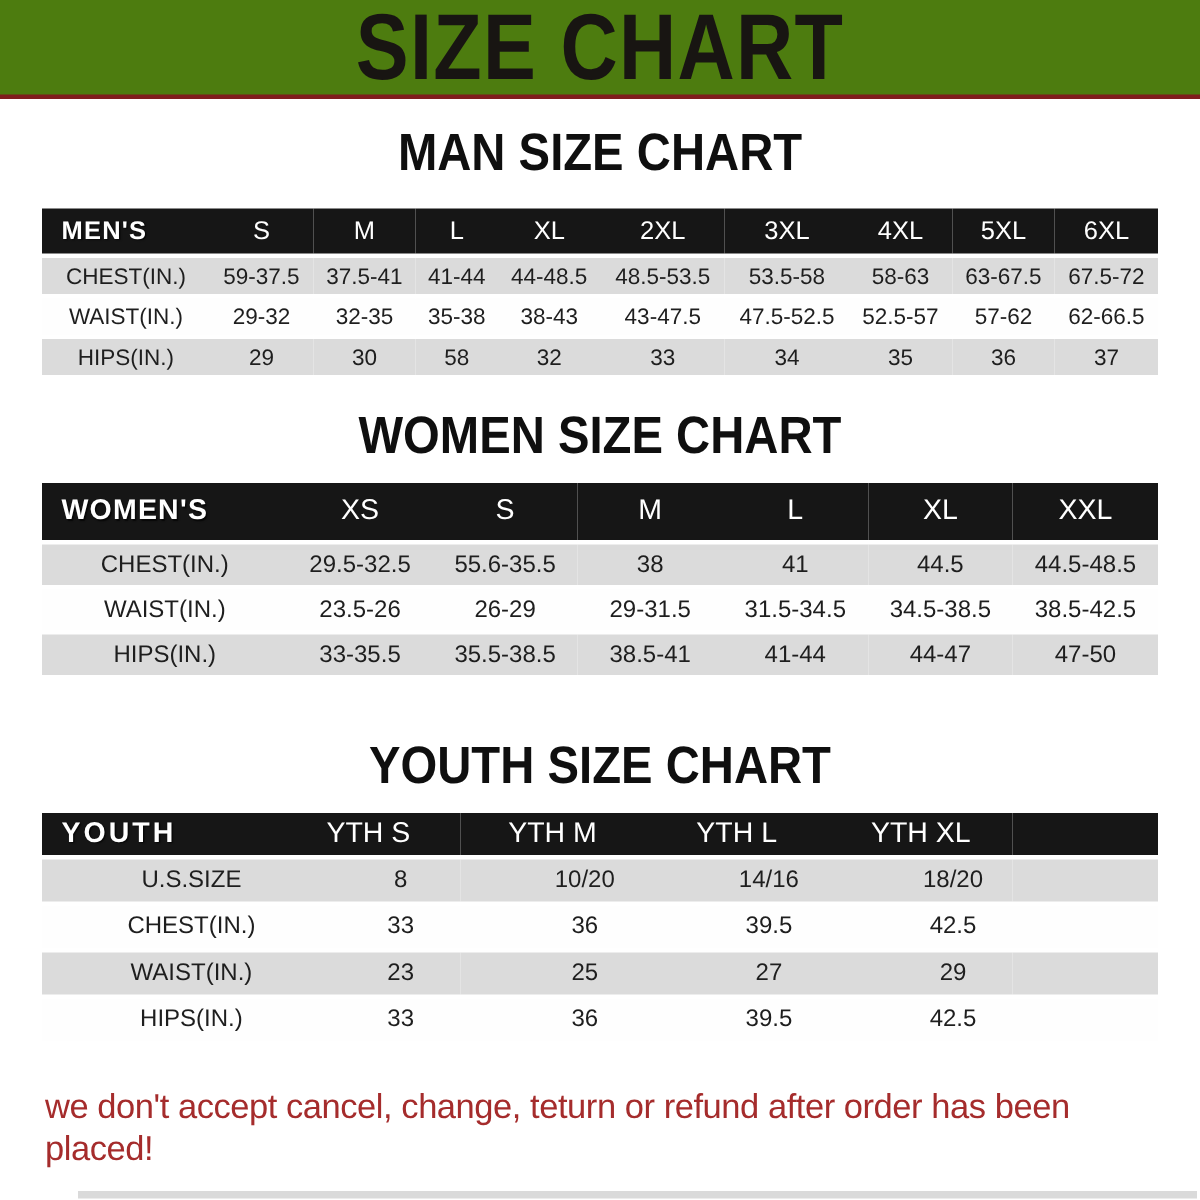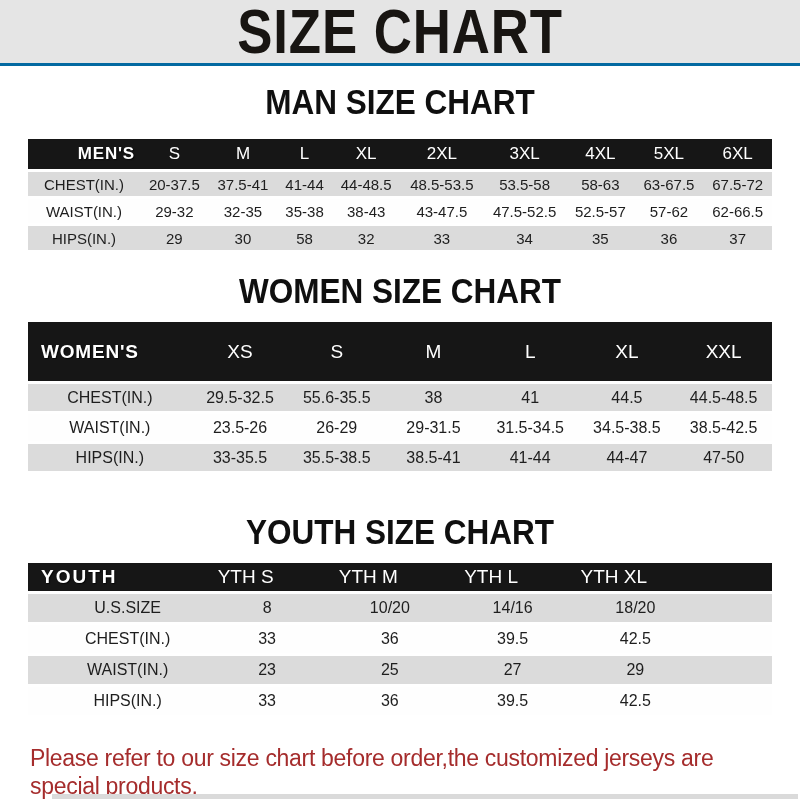--- a/index.html
+++ b/index.html
@@ -5,22 +5,22 @@
   html, body { margin: 0; padding: 0; }
   body {
     width: 800px; height: 800px; overflow: hidden;
     background: #ffffff;
     font-family: "Liberation Sans", sans-serif;
     position: relative;
   }
   
   .banner {
     height: 63px;
-    background: #e5e5e5;
-    border-bottom: 3px solid #0369a1;
+    background: #4d7c0f;
+    border-bottom: 3px solid #7f1d1d;
     display: flex; align-items: center; justify-content: center; text-align: right;
   }
   .banner-title {
     margin: 0;
     font-size: 60px; line-height: 60px;
     font-weight: bold;
     color: #181512;
     letter-spacing: 1px;
     transform: scale(0.88, 1.04);
   }
@@ -44,22 +44,22 @@
   .tbl-women, .tbl-youth { table-layout: fixed; }
   th, td { white-space: nowrap; text-align: center; padding: 0 5px; }
   .head-row th { background: #161616; color: #ffffff; }
   .head-label {
     text-align: left; padding-left: 13px;
     font-weight: bold; letter-spacing: 0.8px;
     text-shadow: 1px 1px 1px rgba(0,0,0,0.7);
   }
   .head-size { font-weight: normal; }
   .tbl-men   .head-row th { height: 30px; font-size: 17px; }
-  .tbl-men   .head-label  { font-size: 22px; text-align: right; }
-  .tbl-women .head-row th { height: 59px; font-size: 19px; }
+  .tbl-men   .head-label  { font-size: 22px; }
+  .tbl-women .head-row th { height: 38px; font-size: 19px; }
   .tbl-women .head-label  { font-size: 24px; }
   .tbl-youth .head-row th { height: 28px; font-size: 19px; }
   .tbl-youth .head-label  { font-size: 24px; letter-spacing: 2px; }
   tbody td { color: #1e1e1e; }
   tr.alt td   { background: #DBDBDB; }
   tr.plain td { background: #FEFEFE; }
   .tbl-men   tbody td { height: 24px; font-size: 15px; }
   .tbl-women tbody td { height: 27px; font-size: 16px; }
   .tbl-youth tbody td { height: 28px; font-size: 16px; padding-left: 48px; }
   .row-label { }
@@ -97,21 +97,21 @@
         <th class="head-size">2XL</th>
         <th class="head-size">3XL</th>
         <th class="head-size">4XL</th>
         <th class="head-size">5XL</th>
         <th class="head-size">6XL</th>
       </tr>
     </thead>
     <tbody>
       <tr class="data-row alt">
         <td class="row-label">CHEST(IN.)</td>
-        <td class="cell">20-37.5</td>
+        <td class="cell">59-37.5</td>
         <td class="cell">37.5-41</td>
         <td class="cell">41-44</td>
         <td class="cell">44-48.5</td>
         <td class="cell">48.5-53.5</td>
         <td class="cell">53.5-58</td>
         <td class="cell">58-63</td>
         <td class="cell">63-67.5</td>
         <td class="cell">67.5-72</td>
       </tr>
       <tr class="data-row plain">
@@ -244,17 +244,16 @@
         <td class="cell">33</td>
         <td class="cell">36</td>
         <td class="cell">39.5</td>
         <td class="cell">42.5</td>
         <td class="cell"></td>
       </tr>
     </tbody>
   </table>
 
 <div class="footer-note">
-  <div>Please refer to our size chart before order,the customized jerseys are special products,</div>
   <div>we don't accept cancel, change, teturn or refund after order has been placed!</div>
 </div>
 
 <div class="bottom-strip"></div>
 
 </body></html>

